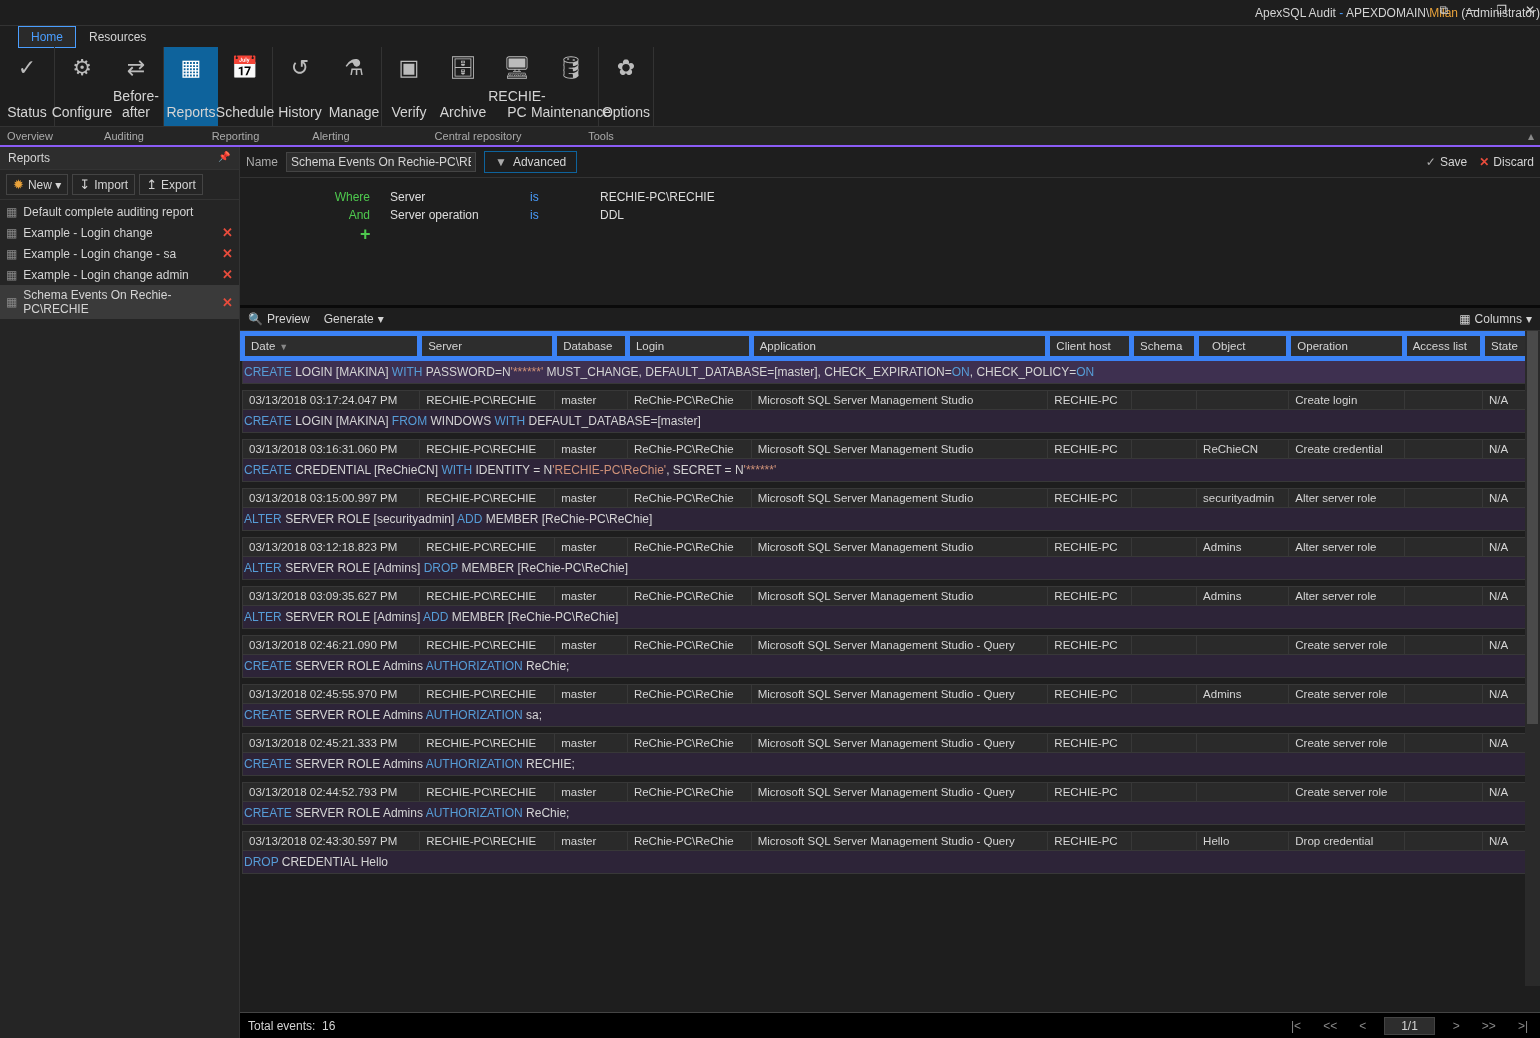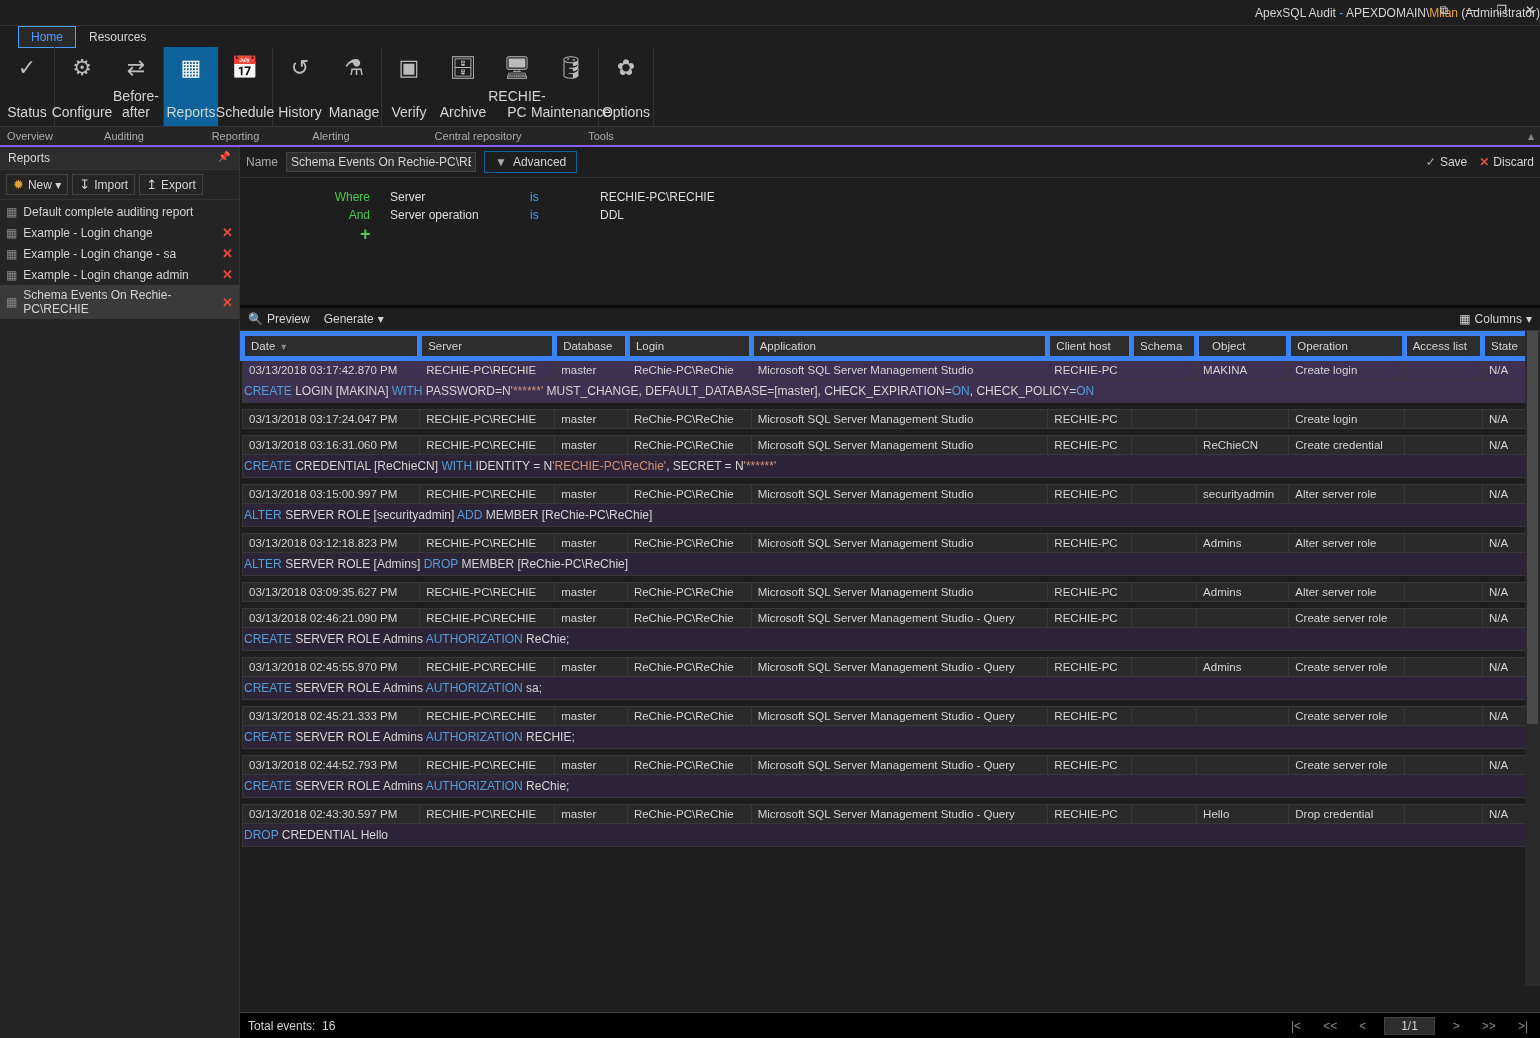--- a/index.html
+++ b/index.html
@@ -285,52 +285,42 @@
             <th style="width: 210px;">Application</th>
             <th style="width: 52px;">Client host</th>
             <th style="width: 55px;">Schema</th>
             <th style="width: 62px; padding-left: 13px;">Object</th>
             <th style="width: 75px;">Operation</th>
             <th style="width: 50px;">Access list</th>
             <th style="width: 50px;">State</th>
           </tr>
         </thead>
         <tbody>
-          <tr class="datarow sel">
-            <td>03/13/2018 03:17:42.870 PM</td>
-            <td>RECHIE-PC\RECHIE</td>
-            <td>master</td>
-            <td>ReChie-PC\ReChie</td>
-            <td>Microsoft SQL Server Management Studio</td>
-            <td>RECHIE-PC</td>
-            <td></td>
-            <td>MAKINA</td>
-            <td>Create login</td>
-            <td></td>
-            <td>N/A</td>
-          </tr>
           <tr class="sqlrow sel r0">
             <td colspan="11"><span class="sql-kw">CREATE</span><span class="sql-id"> LOGIN [MAKINA] </span><span class="sql-kw">WITH</span><span class="sql-id"> PASSWORD=N</span><span class="sql-str">'******'</span><span class="sql-id"> MUST_CHANGE, DEFAULT_DATABASE=[master], CHECK_EXPIRATION=</span><span class="sql-kw">ON</span><span class="sql-id">, CHECK_POLICY=</span><span class="sql-kw">ON</span></td>
           </tr>
           <tr class="spacer">
             <td colspan="11"></td>
           </tr>
           <tr class="datarow">
             <td>03/13/2018 03:17:24.047 PM</td>
             <td>RECHIE-PC\RECHIE</td>
             <td>master</td>
             <td>ReChie-PC\ReChie</td>
             <td>Microsoft SQL Server Management Studio</td>
             <td>RECHIE-PC</td>
             <td></td>
             <td></td>
             <td>Create login</td>
             <td></td>
             <td>N/A</td>
           </tr>
+          <tr class="sqlrow r1">
+            <td colspan="11"><span class="sql-kw">CREATE</span><span class="sql-id"> LOGIN [MAKINA] </span><span class="sql-kw">FROM</span><span class="sql-id"> WINDOWS </span><span class="sql-kw">WITH</span><span class="sql-id"> DEFAULT_DATABASE=[master]</span></td>
+          </tr>
           <tr class="spacer">
             <td colspan="11"></td>
           </tr>
           <tr class="datarow">
             <td>03/13/2018 03:16:31.060 PM</td>
             <td>RECHIE-PC\RECHIE</td>
             <td>master</td>
             <td>ReChie-PC\ReChie</td>
             <td>Microsoft SQL Server Management Studio</td>
             <td>RECHIE-PC</td>
@@ -389,20 +379,23 @@
             <td>RECHIE-PC\RECHIE</td>
             <td>master</td>
             <td>ReChie-PC\ReChie</td>
             <td>Microsoft SQL Server Management Studio</td>
             <td>RECHIE-PC</td>
             <td></td>
             <td>Admins</td>
             <td>Alter server role</td>
             <td></td>
             <td>N/A</td>
+          </tr>
+          <tr class="sqlrow r5">
+            <td colspan="11"><span class="sql-kw">ALTER</span><span class="sql-id"> SERVER ROLE [Admins] </span><span class="sql-kw">ADD</span><span class="sql-id"> MEMBER [ReChie-PC\ReChie]</span></td>
           </tr>
           <tr class="spacer">
             <td colspan="11"></td>
           </tr>
           <tr class="datarow">
             <td>03/13/2018 02:46:21.090 PM</td>
             <td>RECHIE-PC\RECHIE</td>
             <td>master</td>
             <td>ReChie-PC\ReChie</td>
             <td>Microsoft SQL Server Management Studio - Query</td>

